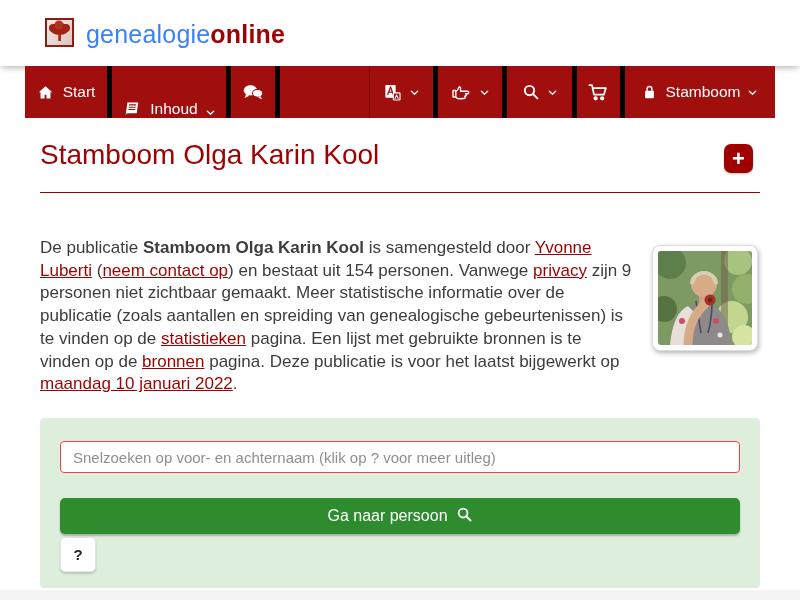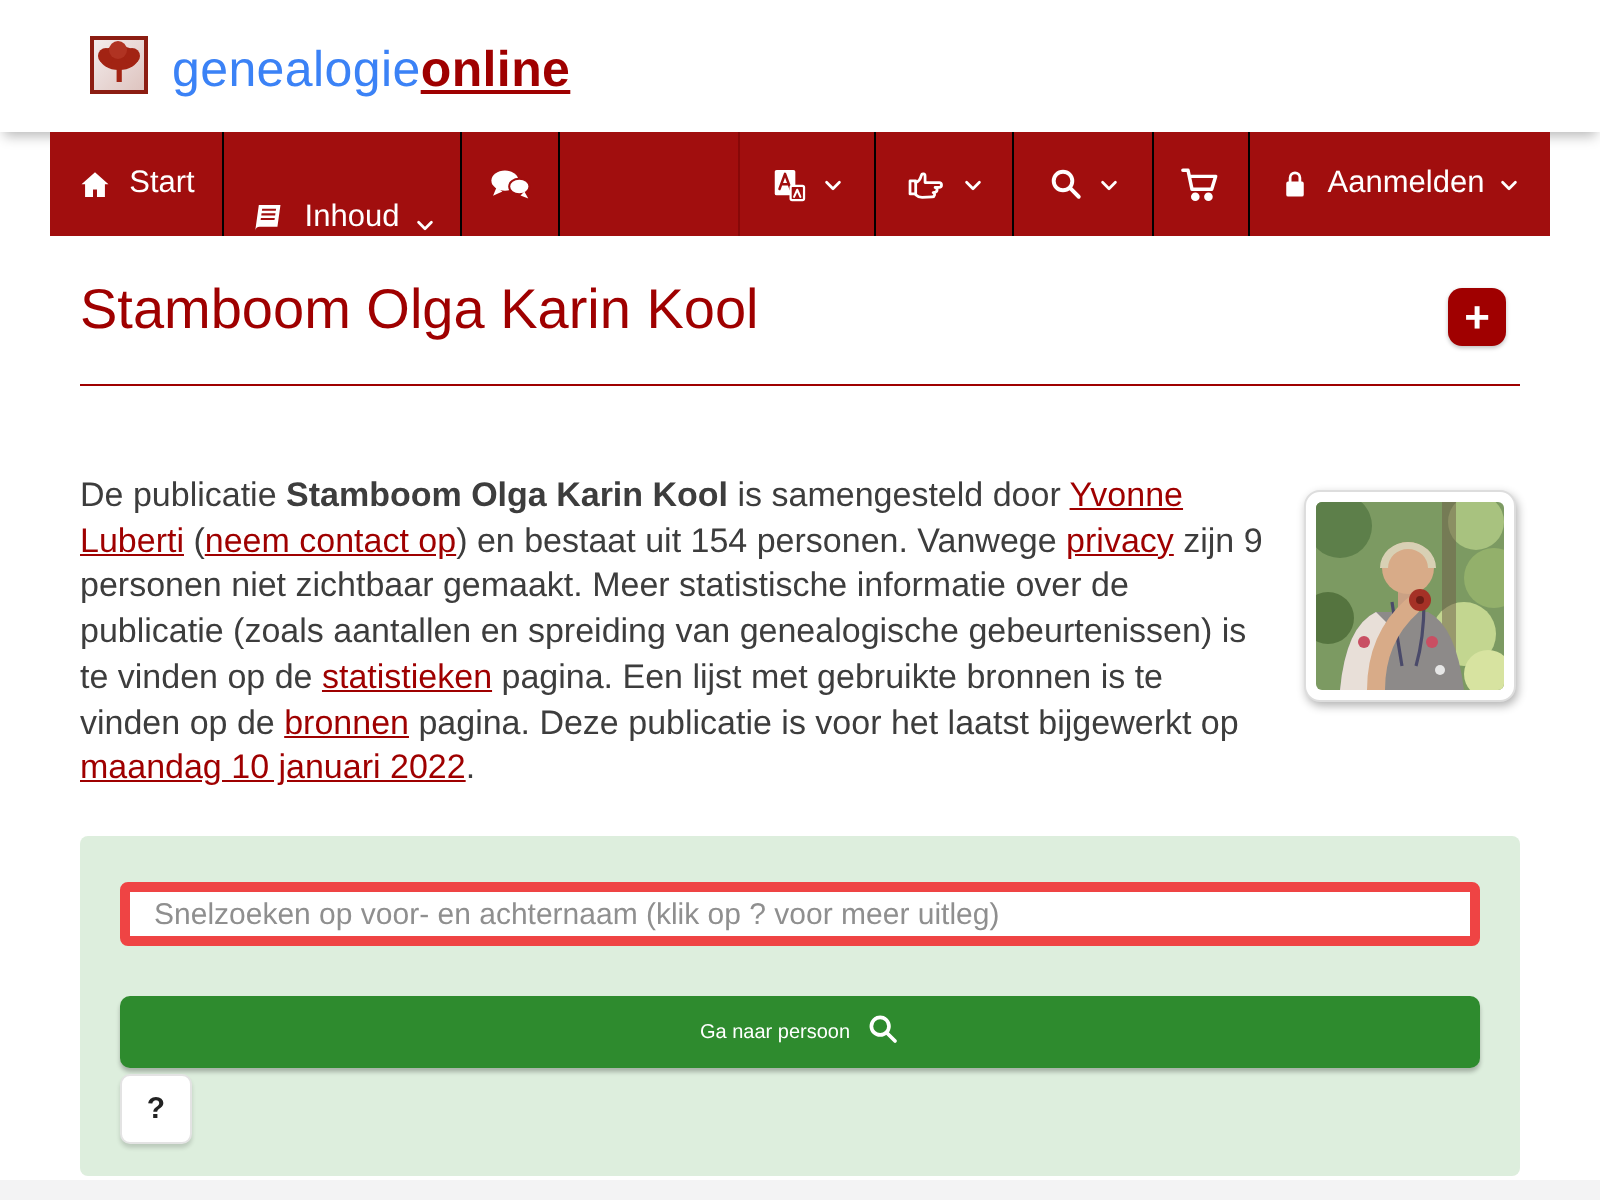--- a/index.html
+++ b/index.html
@@ -4,27 +4,27 @@
 <style>
   html,body{margin:0;padding:0;width:800px;height:600px;overflow:hidden;
     background:#fff;font-family:"Liberation Sans",sans-serif;}
 
   
   #header{position:absolute;left:0;top:0;width:800px;height:66px;background:#fff;
     box-shadow:0 4px 6px -2px rgba(0,0,0,.28);z-index:1;}
   #logo{position:absolute;left:45px;top:18px;display:flex;align-items:center;gap:12px;cursor:pointer;}
   #logo-text{font-size:25px;letter-spacing:.2px;}
   .logo-gray{color:#3b82f6;}
-  .logo-red{color:#9f0000;font-weight:bold;text-decoration:underline;}
+  .logo-red{color:#9f0000;font-weight:bold;}
 
   
   #nav{position:absolute;left:25px;top:66px;width:750px;height:52px;background:#a10e0e;
     display:flex;z-index:2;}
   .nav-cell{display:flex;align-items:center;justify-content:center;gap:9px;
-    border-right:1px solid #000000;color:#fff;font-size:15.5px;cursor:pointer;
+    border-right:5px solid #000000;color:#fff;font-size:15.5px;cursor:pointer;
     box-sizing:border-box;height:100%;}
   .nav-cell svg{display:block;}
   .nav-spacer{flex:1;border-right:1px solid #870808;}
   .w-start{width:87px;} .w-inhoud{width:119px;align-items:flex-end;} .w-chat{width:49px;}
   .w-taal{width:68px;} .w-hand{width:69px;} .w-zoek{width:70px;}
   .w-cart{width:48px;} .w-aanmelden{width:150px;border-right:none;}
   .chev{margin-left:-2px;}
 
   
   #page-title{position:absolute;left:40px;top:139px;font-size:28px;color:#9f0000;
@@ -44,25 +44,25 @@
   
   #photo-frame{position:absolute;left:652px;top:245px;width:94px;height:94px;
     background:#fff;border:1px solid #ddd;border-radius:8px;padding:5px;
     box-shadow:1px 2px 5px rgba(0,0,0,.3);}
   #photo-frame svg{border-radius:3px;display:block;}
 
   
   #search-panel{position:absolute;left:40px;top:418px;width:720px;height:170px;
     background:#ddeedd;border-radius:4px;}
   #search-input{position:absolute;left:20px;top:23px;width:680px;height:32px;
-    box-sizing:border-box;border:5px solid #ef4444;border-radius:4px;padding:0 12px;
+    box-sizing:border-box;border:1px solid #ef4444;border-radius:4px;padding:0 12px;
     font-size:15px;font-family:"Liberation Sans",sans-serif;color:#444;outline:none;}
   #search-input::placeholder{color:#8f8f8f;}
   #go-btn{position:absolute;left:20px;top:80px;width:680px;height:36px;background:#2e8b2e;
-    border:none;border-radius:5px;color:#fff;font-size:10px;font-family:"Liberation Sans",sans-serif;
+    border:none;border-radius:5px;color:#fff;font-size:16px;font-family:"Liberation Sans",sans-serif;
     display:flex;align-items:center;justify-content:center;gap:8px;cursor:pointer;
     box-shadow:0 2px 2px rgba(0,0,0,.25);}
   #help-btn{position:absolute;left:20px;top:119px;width:36px;height:35px;background:#fff;
     border:1px solid #e3e3e3;border-radius:5px;font-size:15px;font-weight:bold;color:#222;
     cursor:pointer;box-shadow:0 2px 2px rgba(0,0,0,.15);
     font-family:"Liberation Sans",sans-serif;}
 
   
   #footer-strip{position:absolute;left:0;top:590px;width:800px;height:10px;background:#f3f3f4;}
 </style>
@@ -185,21 +185,21 @@
       </svg>
     </span>
   </div>
 
   <div class="nav-cell w-aanmelden">
     <span>
       <svg width="15" height="16" viewBox="0 0 24 24">
           <path fill="#fff" d="M7 10V7a5 5 0 0110 0v3h.5A1.5 1.5 0 0119 11.5v9a1.5 1.5 0 01-1.5 1.5h-11A1.5 1.5 0 015 20.5v-9A1.5 1.5 0 016.5 10H7zm2.2 0h5.6V7a2.8 2.8 0 00-5.6 0v3z"></path>
         </svg>
     </span>
-    <span>Aanmelden</span>
+    <span>Stamboom</span>
     <span class="chev">
       <svg width="11" height="11" viewBox="0 0 24 24" fill="none" stroke="#fff" stroke-width="3" stroke-linecap="round" stroke-linejoin="round">
           <path d="M5 9l7 7 7-7"></path>
         </svg>
     </span>
   </div>
 </div>
 
 <h1 id="page-title" style="margin:0;">Stamboom Olga Karin Kool</h1>
 <button id="add-btn">+</button>

